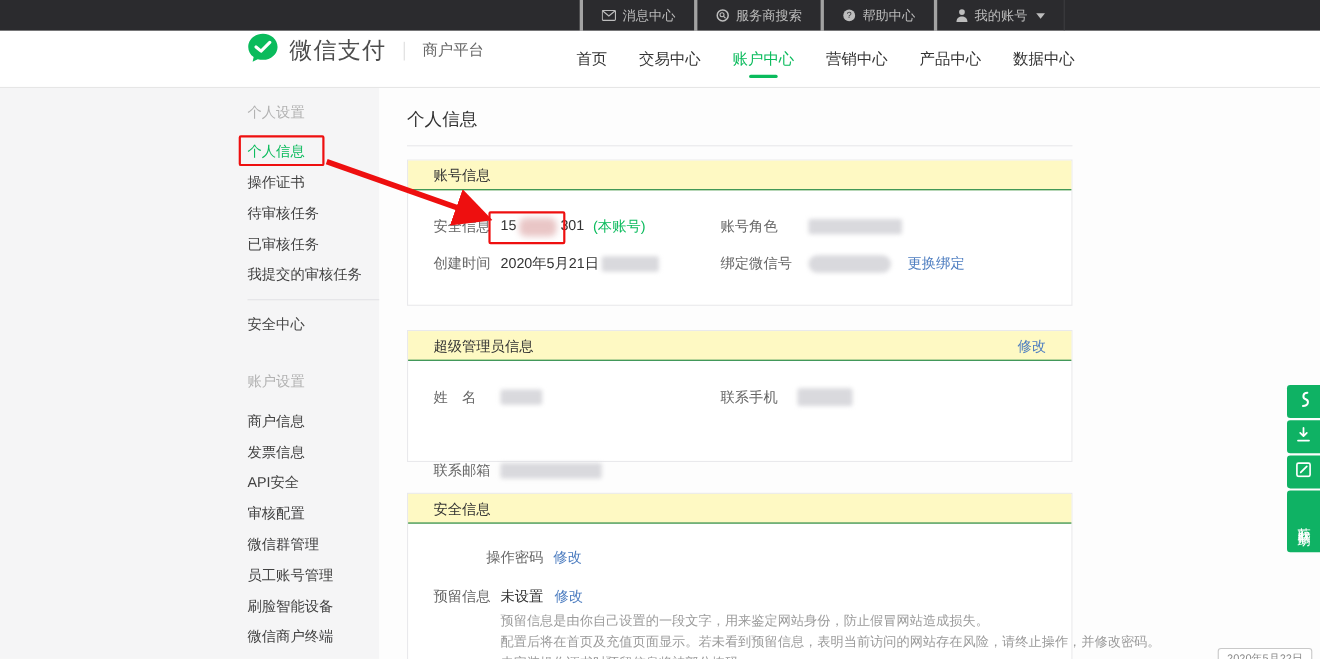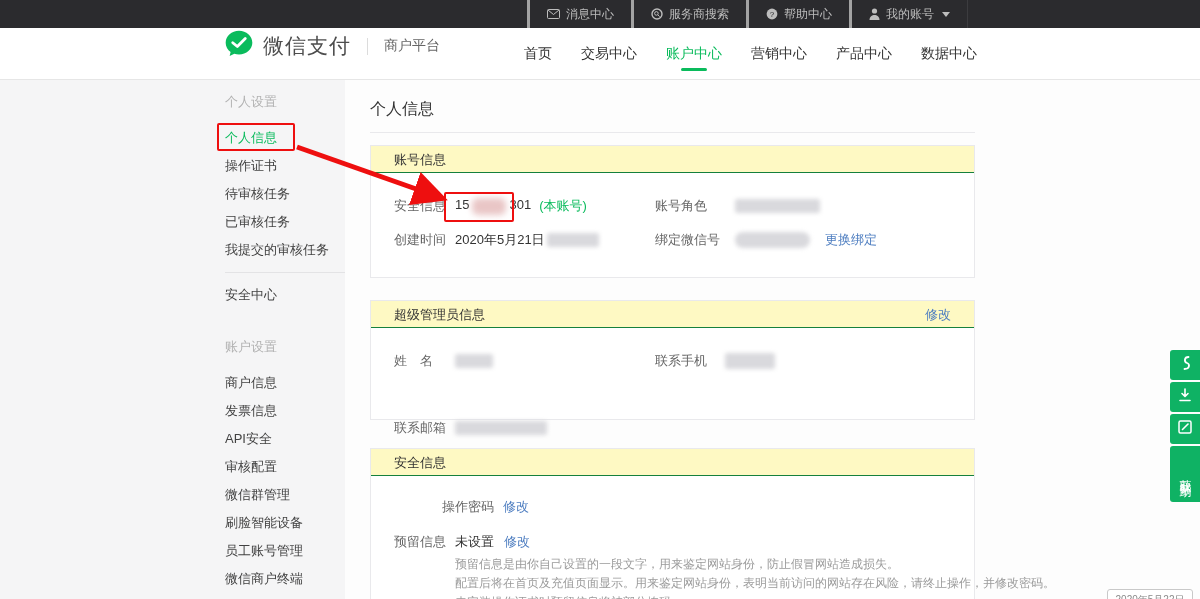--- a/index.html
+++ b/index.html
@@ -180,22 +180,22 @@
     <div class="side-item">我提交的审核任务</div>
     <div class="side-divider"></div>
     <div class="side-item">安全中心</div>
     <div class="gap24"></div>
     <div class="side-section">账户设置</div>
     <div class="side-item first-after-section">商户信息</div>
     <div class="side-item">发票信息</div>
     <div class="side-item">API安全</div>
     <div class="side-item">审核配置</div>
     <div class="side-item">微信群管理</div>
+    <div class="side-item">员工账号管理</div>
     <div class="side-item">刷脸智能设备</div>
-    <div class="side-item">员工账号管理</div>
     <div class="side-item">微信商户终端</div>
 
   </div>
 </div>
 
 <div class="main">
   <div class="page-title">个人信息</div>
   <div class="title-rule"></div>
 
   <div class="panel panel-1">
@@ -250,21 +250,21 @@
       <span class="flabel" style="width:61px;margin-left:48px;">操作密码</span>
       <a class="blue-link">修改</a>
     </div>
     <div class="frow" style="left:23px; top:83px;">
       <span class="flabel" style="width:61px;">预留信息</span>
       <span class="fvalue">未设置</span>
       <a class="blue-link" style="margin-left:10px;">修改</a>
     </div>
     <div class="desc">
       <div>预留信息是由你自己设置的一段文字，用来鉴定网站身份，防止假冒网站造成损失。</div>
-      <div>配置后将在首页及充值页面显示。用来鉴定网站身份，表明当前访问的网站存在风险，请终止操作，并修改密码。</div>
+      <div>配置后将在首页及充值页面显示。若未看到预留信息，表明当前访问的网站存在风险，请终止操作，并修改密码。</div>
       <div>未安装操作证书时预留信息将被部分掩码。</div>
     </div>
   </div>
 </div>
 
 <div class="anno-box anno-box-sidebar"></div>
 <div class="anno-box anno-box-login"></div>
 <svg class="anno-arrow" width="170" height="75" viewBox="0 0 170 75">
   <defs>
     <marker id="arrowhead" markerWidth="7" markerHeight="7" refX="4.5" refY="3.5" orient="auto">

